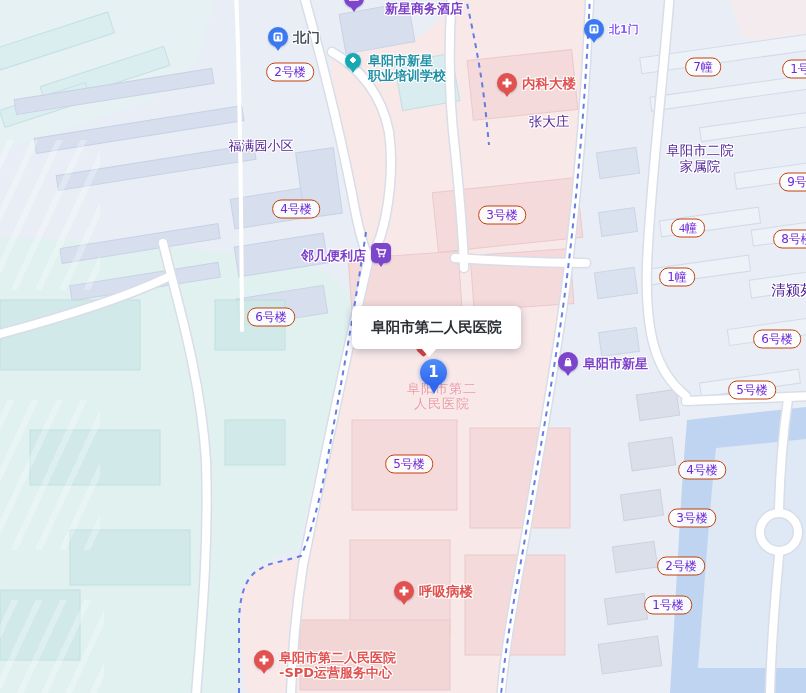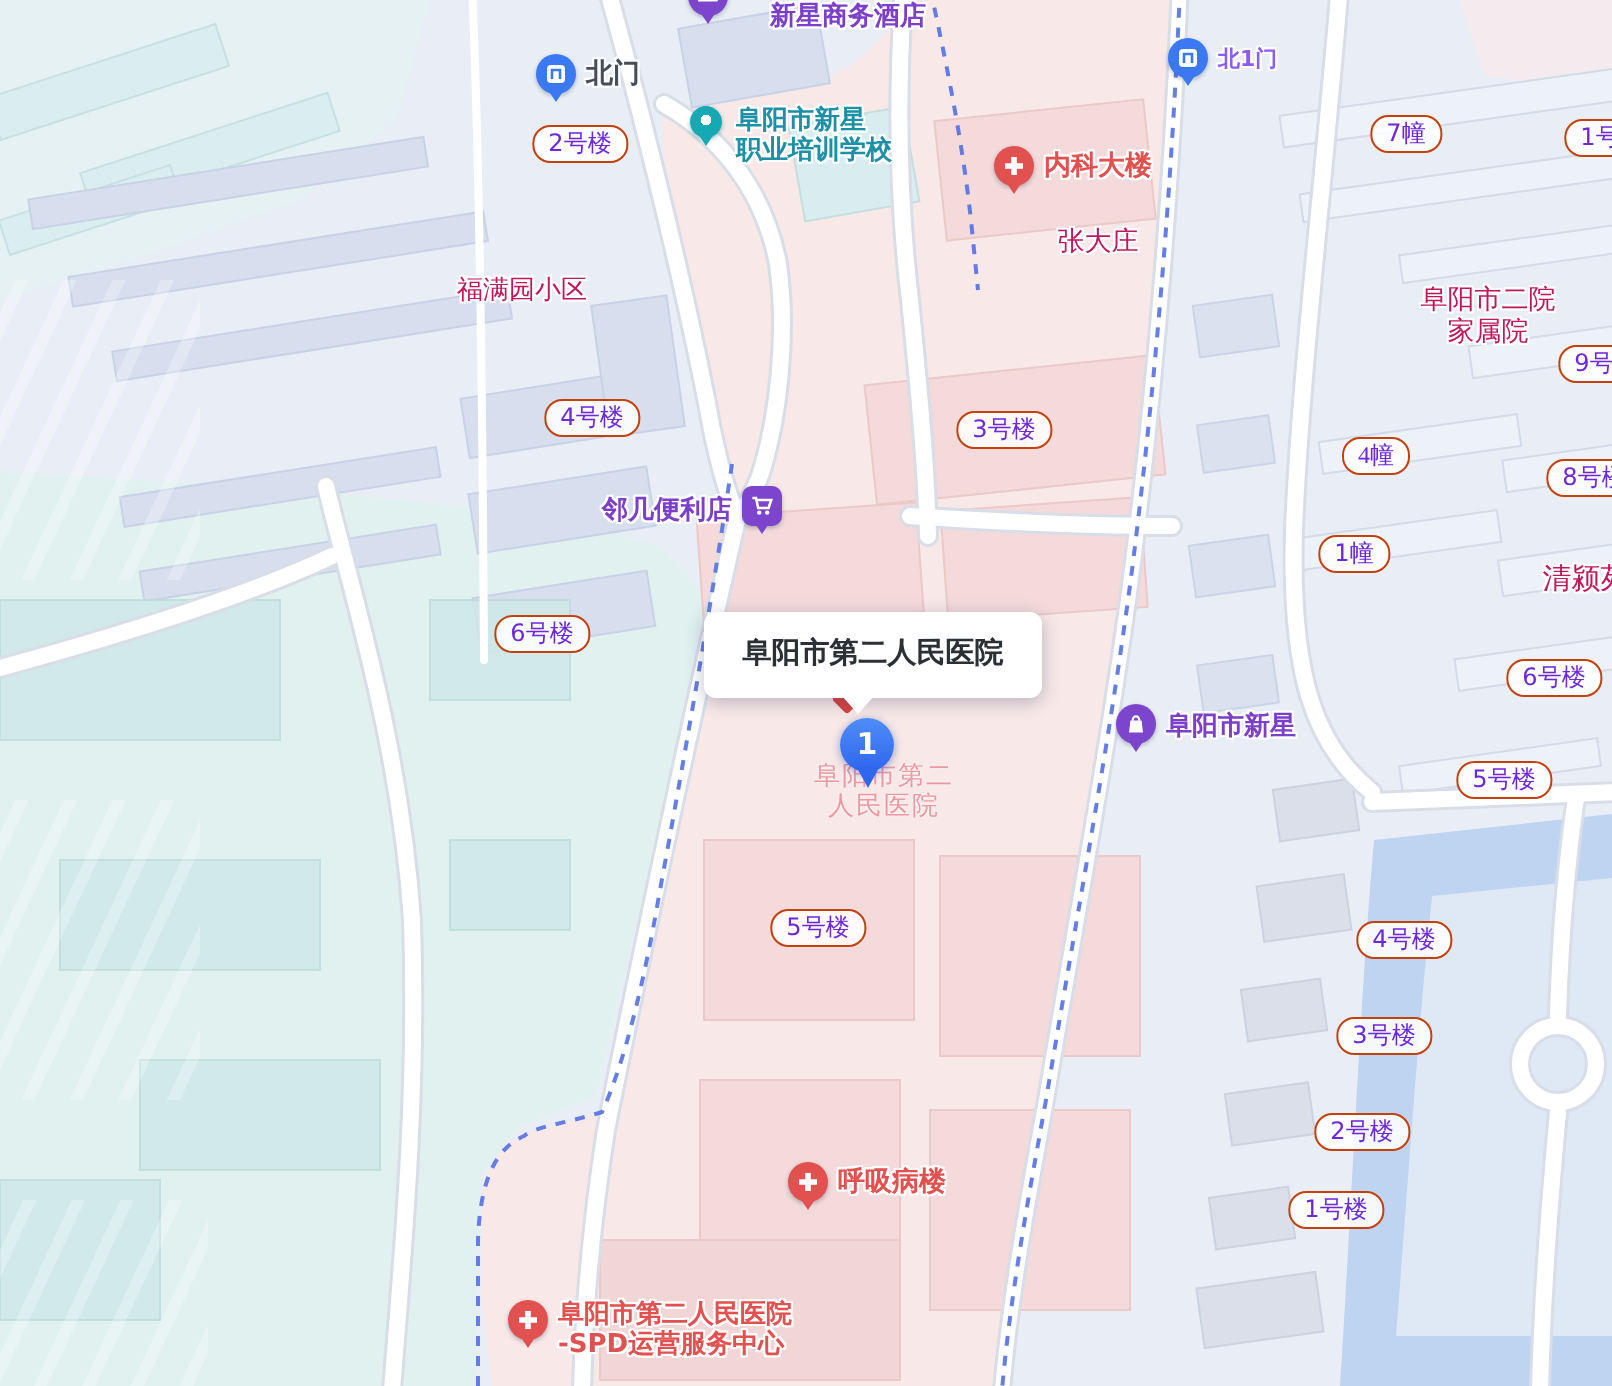--- a/index.html
+++ b/index.html
@@ -6,21 +6,21 @@
   #map{position:relative;width:806px;height:693px;overflow:hidden;background:#e9eef6;
        font-family:"DejaVu Sans","Liberation Sans",sans-serif;}
   #map svg.base{position:absolute;left:0;top:0;z-index:0;}
   .streak{position:absolute;z-index:1;width:110px;height:150px;opacity:.45;pointer-events:none;
     background:repeating-linear-gradient(115deg,rgba(255,255,255,0) 0 16px,rgba(255,255,255,.6) 16px 22px);}
   
   .pill{position:absolute;z-index:2;transform:translate(-50%,-50%);white-space:nowrap;
     font-size:12px;color:#6d28d9;background:rgba(255,255,255,.85);border:1px solid #c2410c;
     border-radius:9px;padding:1px 7px;line-height:15px;}
   .arealabel{position:absolute;z-index:2;transform:translate(-50%,-50%);text-align:center;
-    color:#be185d;font-size:13px;line-height:16px;white-space:nowrap;
+    color:#4c1d95;font-size:13px;line-height:16px;white-space:nowrap;
     text-shadow:1px 0 0 #fff,-1px 0 0 #fff,0 1px 0 #fff,0 -1px 0 #fff,1px 1px 0 #fff,-1px -1px 0 #fff,1px -1px 0 #fff,-1px 1px 0 #fff;}
   .arealabel.big{font-size:13.5px;}
   .arealabel.xl{font-size:14.5px;}
   .hosp-name{color:#eb9aa4;font-size:13px;line-height:15px;letter-spacing:1px;z-index:2;
     text-shadow:0 0 2px rgba(255,255,255,.7);}
   
   .poi{position:absolute;z-index:3;display:flex;align-items:flex-start;white-space:nowrap;}
   .poi-text{font-size:13px;font-weight:bold;line-height:15px;
     text-shadow:1px 0 0 #fff,-1px 0 0 #fff,0 1px 0 #fff,0 -1px 0 #fff,1px 1px 0 #fff,-1px -1px 0 #fff,1px -1px 0 #fff,-1px 1px 0 #fff;}
   .pin{position:relative;width:20px;height:20px;border-radius:50%;flex:0 0 auto;
@@ -187,21 +187,21 @@
   <div class="pill" style="left:777px;top:339px;">6号楼</div>
   <div class="pill" style="left:752px;top:390px;">5号楼</div>
   <div class="pill" style="left:409px;top:464px;">5号楼</div>
   <div class="pill" style="left:702px;top:470px;">4号楼</div>
   <div class="pill" style="left:692px;top:518px;">3号楼</div>
   <div class="pill" style="left:681px;top:566px;">2号楼</div>
   <div class="pill" style="left:668px;top:605px;">1号楼</div>
 
   <div class="arealabel" style="left:261px;top:146px;">福满园小区</div>
   <div class="arealabel big" style="left:549px;top:121px;">张大庄</div>
-  <div class="arealabel big" style="left:700px;top:158px;margin-left:44px;">
+  <div class="arealabel big" style="left:700px;top:158px;">
     <div>阜阳市二院</div>
     <div>家属院</div>
   </div>
   <div class="arealabel xl" style="left:793px;top:290px;">清颍苑</div>
   <div class="arealabel hosp-name" style="left:442px;top:396px;">
     <div>阜阳市第二</div>
     <div>人民医院</div>
   </div>
 
   <div class="poi" style="left:344px;top:-12px;">

